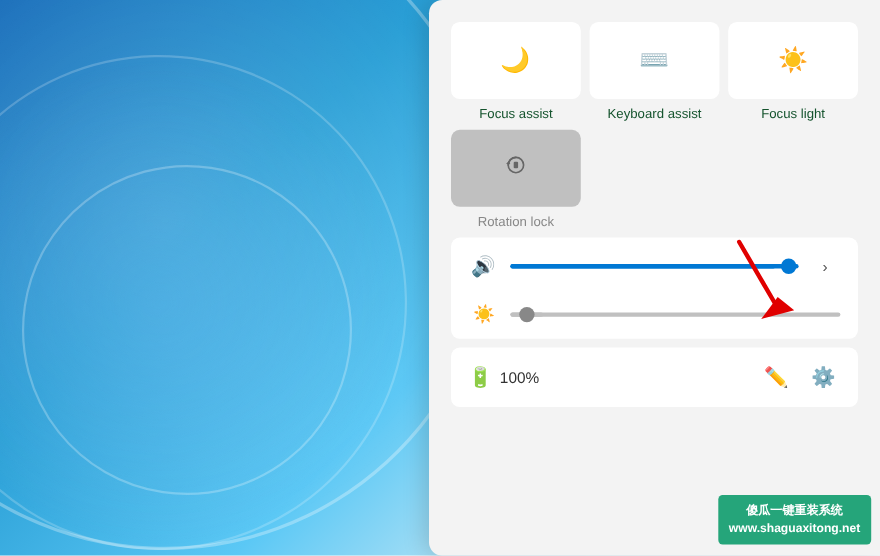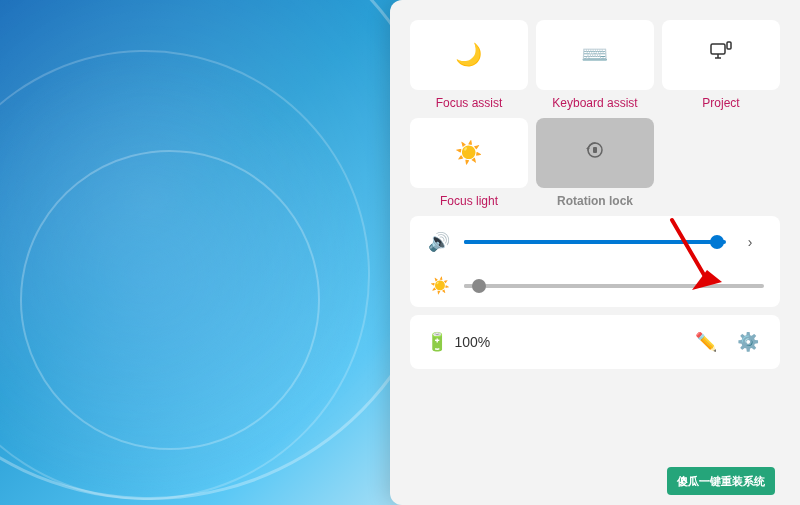--- a/index.html
+++ b/index.html
@@ -100,27 +100,26 @@
     .toggle-btn.off {
       background: #ffffff;
     }
 
     .toggle-btn.rotation-lock {
       background: #c0c0c0;
     }
 
     .toggle-label {
       font-size: 12px;
-      color: #be185d;
+      color: #14532d;
       text-align: center;
     }
 
     .toggle-label.disabled {
       color: #888;
-      font-weight: bold;
     }
 
     
     .sliders-section {
       background: white;
       border-radius: 8px;
       padding: 12px 16px;
       margin-bottom: 12px;
       display: flex;
       flex-direction: column;
@@ -248,21 +247,21 @@
       position: absolute;
       right: 68px;
       top: 210px;
       pointer-events: none;
     }
 
     
     .watermark {
       position: absolute;
       bottom: 10px;
-      right: 25px;
+      right: 8px;
       background: rgba(0, 150, 100, 0.85);
       color: white;
       padding: 6px 10px;
       border-radius: 4px;
       font-size: 11px;
       line-height: 1.5;
       text-align: center;
       font-weight: bold;
       z-index: 10;
     }
@@ -291,33 +290,20 @@
       <span class="toggle-label">Focus assist</span>
     </div>
 
     <div class="toggle-item">
       <button class="toggle-btn off">
         <span>⌨️</span>
       </button>
       <span class="toggle-label">Keyboard assist</span>
     </div>
 
-    <div class="toggle-item">
-      <button class="toggle-btn off">
-        <span>
-          <svg width="22" height="22" viewBox="0 0 22 22" fill="none" xmlns="http://www.w3.org/2000/svg">
-            <rect x="1" y="3" width="14" height="10" rx="1.5" stroke="#333" stroke-width="1.5" fill="none"></rect>
-            <rect x="17" y="1" width="4" height="7" rx="1" stroke="#333" stroke-width="1.5" fill="none"></rect>
-            <line x1="8" y1="13" x2="8" y2="17" stroke="#333" stroke-width="1.5"></line>
-            <line x1="5" y1="17" x2="11" y2="17" stroke="#333" stroke-width="1.5"></line>
-          </svg>
-        </span>
-      </button>
-      <span class="toggle-label">Project</span>
-    </div>
 
     <div class="toggle-item">
       <button class="toggle-btn off">
         <span>☀️</span>
       </button>
       <span class="toggle-label">Focus light</span>
     </div>
 
     <div class="toggle-item">
       <button class="toggle-btn rotation-lock">
@@ -378,13 +364,14 @@
 <div class="red-arrow">
   <svg width="80" height="90" viewBox="0 0 80 90" xmlns="http://www.w3.org/2000/svg">
 
     <line x1="20" y1="10" x2="55" y2="70" stroke="#e00000" stroke-width="4" stroke-linecap="round"></line>
     <polygon points="40,80 55,60 70,72" fill="#e00000"></polygon>
   </svg>
 </div>
 
 <div class="watermark">
   <div>傻瓜一键重装系统</div>
+  <div>www.shaguaxitong.net</div>
 </div>
 
 </body></html>

